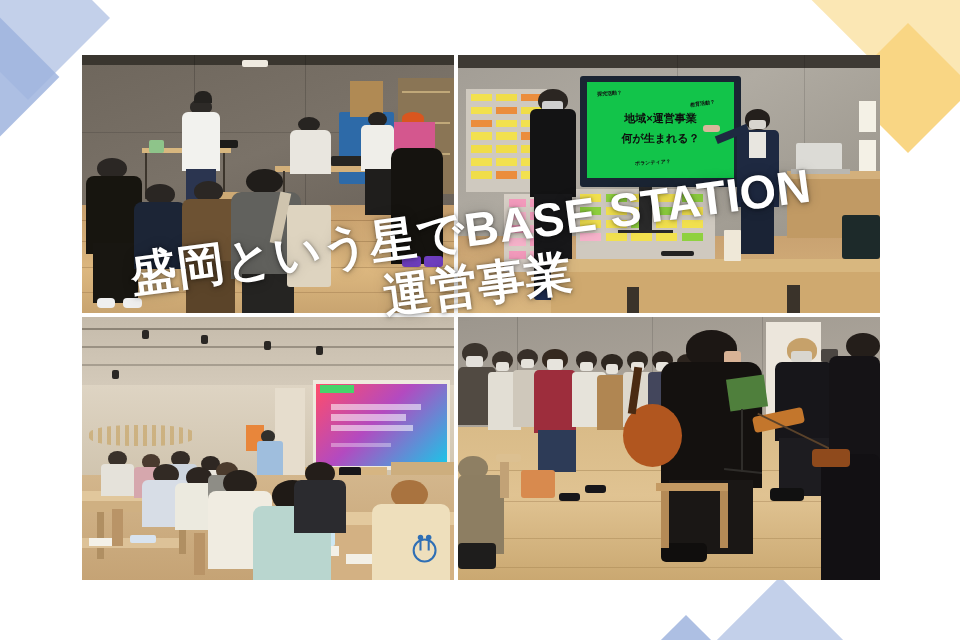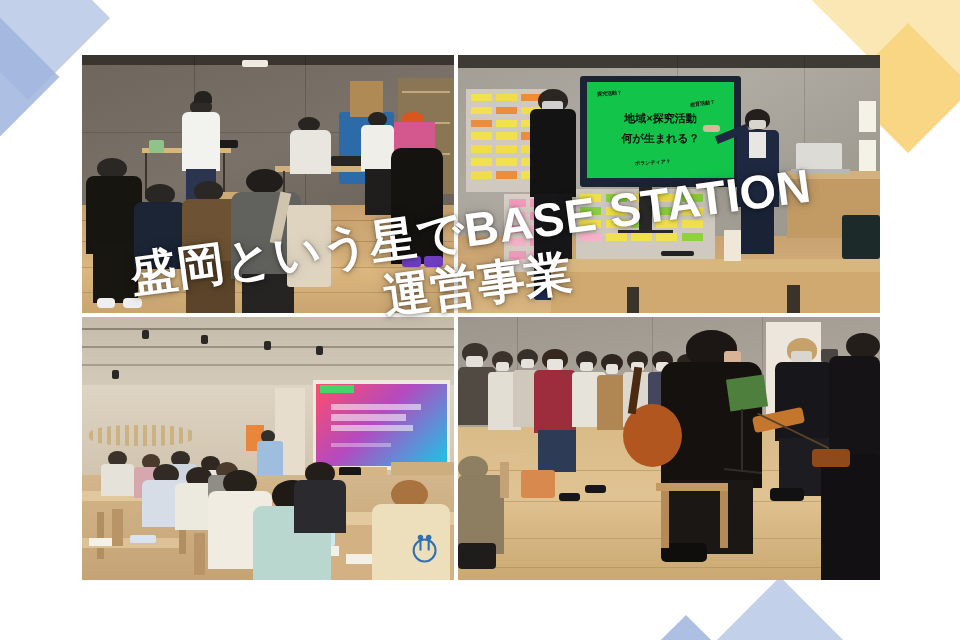--- a/index.html
+++ b/index.html
@@ -263,21 +263,21 @@
         <div class="rect" style="left:53%;top:69%;width:5%;height:3%;background:#8fd13f;"></div>
 
         <div class="rect" style="left:95%;top:18%;width:4%;height:12%;background:#f4f1e6;"></div>
         <div class="rect" style="left:95%;top:33%;width:4%;height:12%;background:#f4f1e6;"></div>
 
         <div class="rect" style="left:29%;top:8%;width:38%;height:43%;background:#1a2433;border-radius:3px;"></div>
         <div class="rect" style="left:30.5%;top:10.5%;width:35%;height:37%;background:#12c44a;"></div>
 
         <div class="screen-text note-sm" style="left:33%;top:13.5%;font-size:5px;transform:rotate(-4deg);">探究活動？</div>
         <div class="screen-text note-sm" style="left:55%;top:17.5%;font-size:5px;transform:rotate(-8deg);">教育活動？</div>
-        <div class="screen-text" style="left:31%;top:22%;width:34%;font-size:11px;">地域×探究活動</div>
+        <div class="screen-text" style="left:31%;top:22%;width:34%;font-size:11px;">地域×運営事業</div>
         <div class="screen-text" style="left:31%;top:30%;width:34%;font-size:11px;">何が生まれる？</div>
         <div class="screen-text note-sm" style="left:42%;top:40.5%;font-size:5px;transform:rotate(-3deg);">ボランティア？</div>
 
         <div class="rect" style="left:43%;top:51%;width:3%;height:18%;background:#2a2a2a;"></div>
         <div class="rect" style="left:38%;top:68%;width:13%;height:3px;background:#2a2a2a;"></div>
 
         <div class="rect" style="left:19%;top:13%;width:7%;height:9%;background:#2b2622;border-radius:50% 50% 45% 45%;"></div>
         <div class="rect" style="left:20%;top:18%;width:5%;height:4%;background:#cfcfcf;border-radius:3px;"></div>
         <div class="rect" style="left:17%;top:21%;width:11%;height:34%;background:#131314;border-radius:6px 6px 0 0;"></div>
         <div class="rect" style="left:18%;top:54%;width:9%;height:38%;background:#18181a;"></div>

